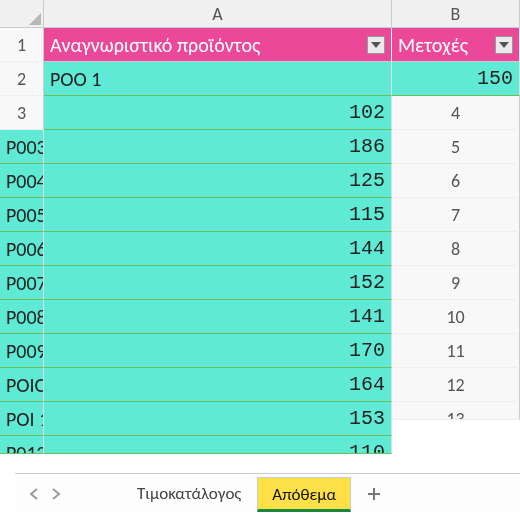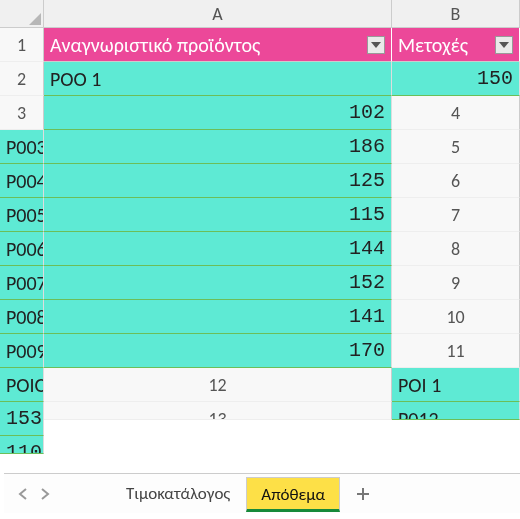--- a/index.html
+++ b/index.html
@@ -88,21 +88,21 @@
     font-size: 20px;
     color: #222;
     background: #5eead4;
     white-space: nowrap;
     overflow: hidden;
   }
   .dcell.num { text-align: right; font-family: Liberation Mono, monospace; }
   
   .tabbar {
     position: absolute;
-    left: 4px; right: 0; bottom: 6px;
+    left: 15px; right: 0; bottom: 6px;
     height: 40px;
     border-top: 1px solid #ccc;
     background: #fdfdfd;
     display: flex;
     align-items: center;
     padding-left: 8px;
     font-size: 17px;
   }
   .nav-arrow {
     width: 22px; height: 28px;
@@ -192,20 +192,21 @@
   <div class="rowhdr">9</div>
   <div class="dcell">P008</div>
   <div class="dcell num">141</div>
 
   <div class="rowhdr">10</div>
   <div class="dcell">P009</div>
   <div class="dcell num">170</div>
 
   <div class="rowhdr">11</div>
   <div class="dcell">POIO</div>
+  <div class="dcell num">164</div>
 
   <div class="rowhdr">12</div>
   <div class="dcell">POI 1</div>
   <div class="dcell num">153</div>
 
   <div class="rowhdr" style="height:18px;line-height:34px;overflow:hidden;">13</div>
   <div class="dcell" style="height:18px;line-height:34px;overflow:hidden;">P012</div>
   <div class="dcell num" style="height:18px;line-height:34px;overflow:hidden;">110</div>
 </div>
 

